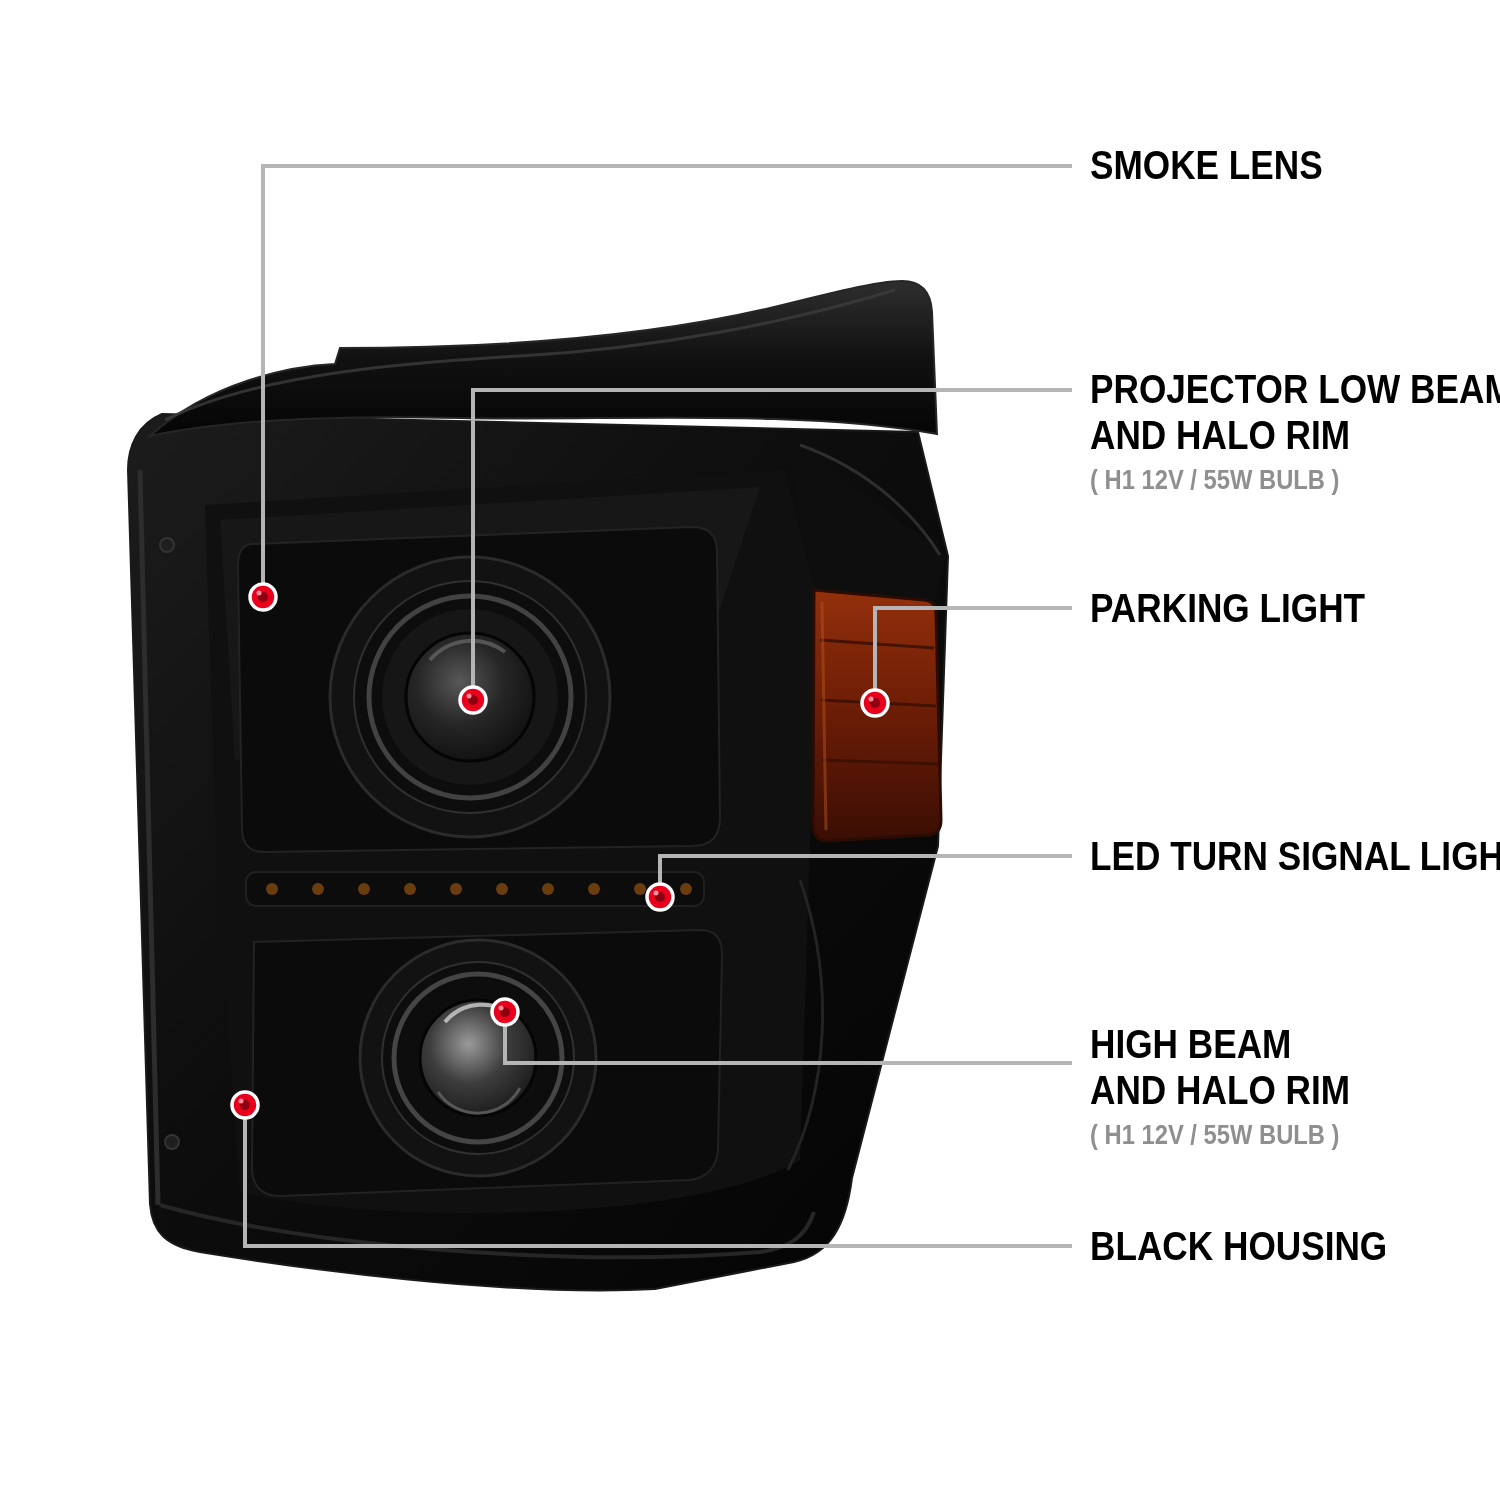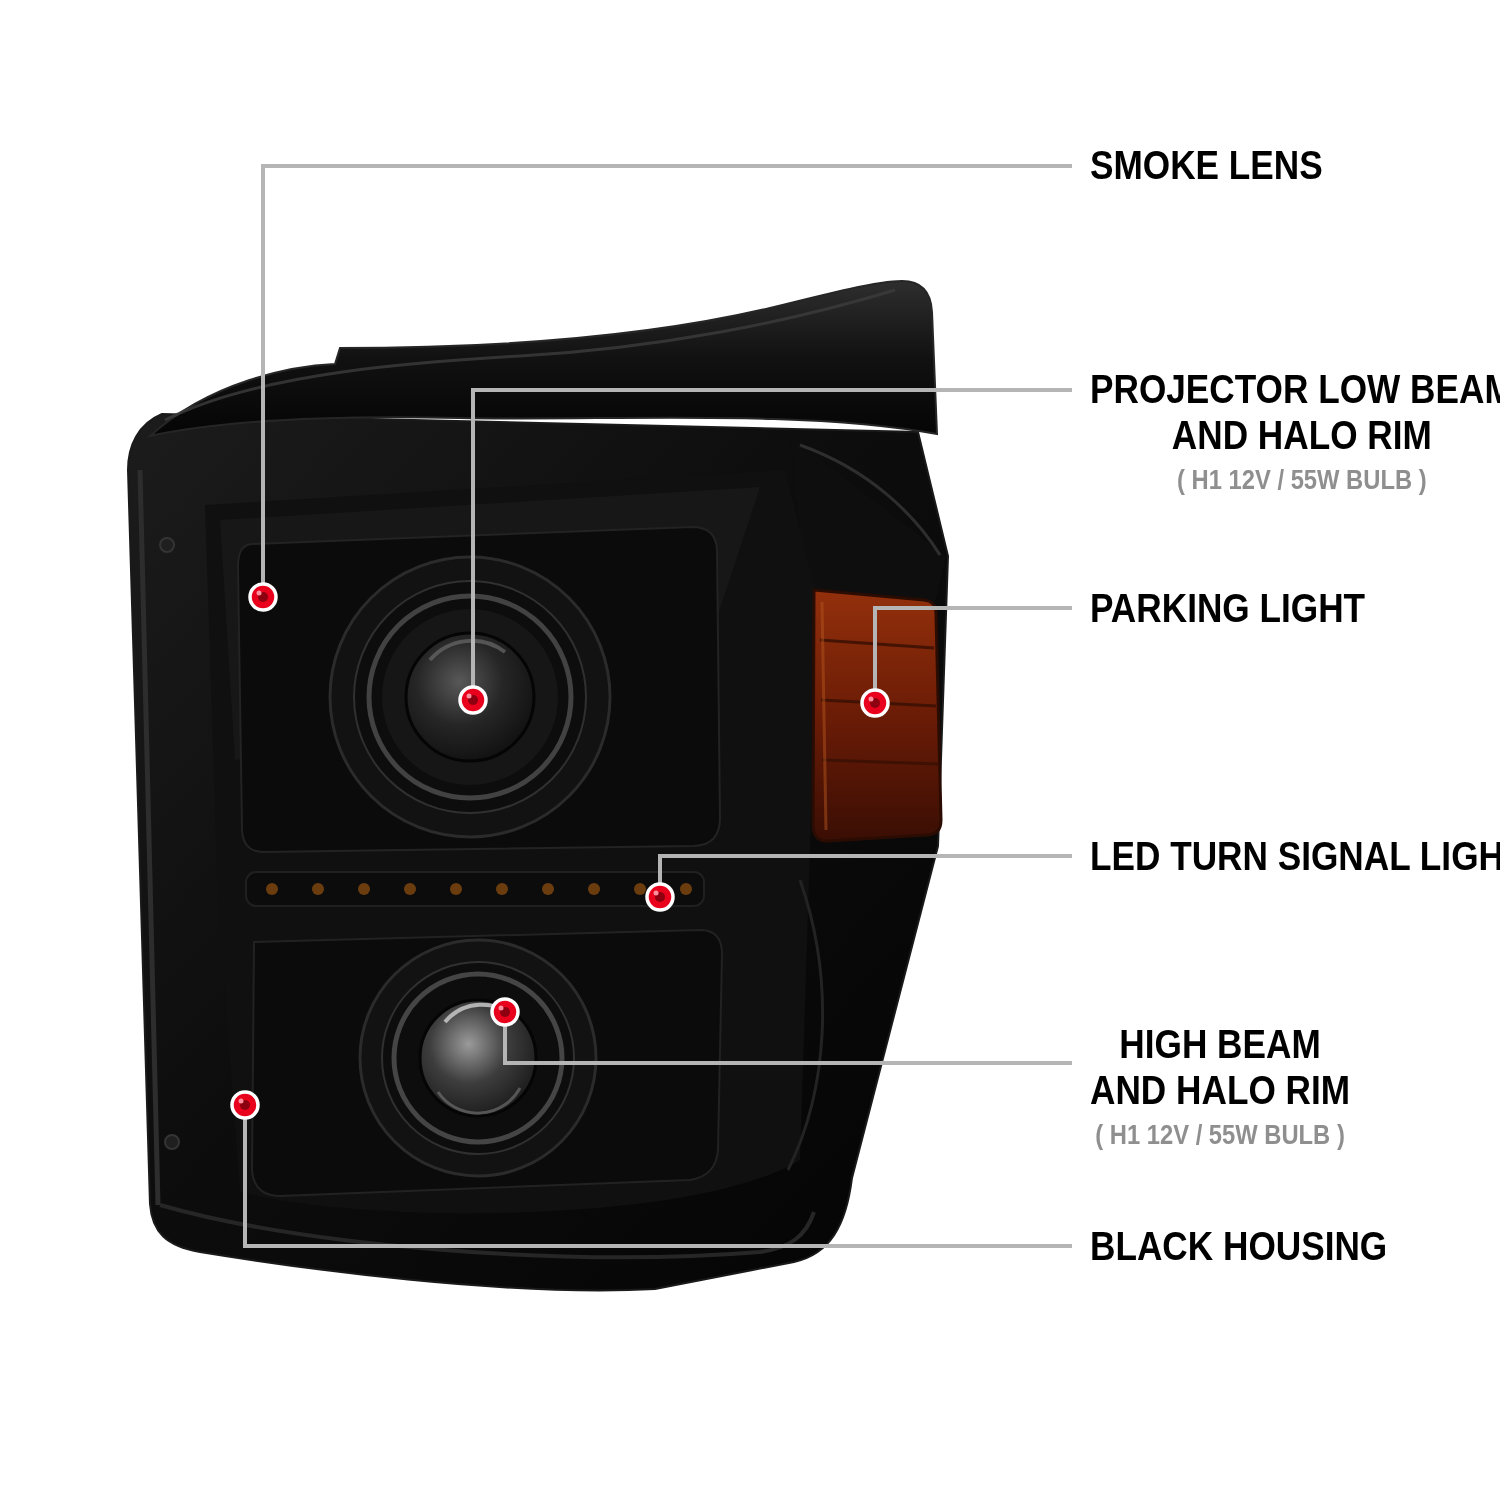--- a/index.html
+++ b/index.html
@@ -1,21 +1,21 @@
 <!DOCTYPE html>
 <html><head>
 <meta charset="utf-8">
 <style>
   * { margin:0; padding:0; box-sizing:border-box; }
   html,body { background:#ffffff; }
   body {
     width:1500px; height:1500px; position:relative; overflow:hidden;
     font-family:"Liberation Sans", sans-serif;
   }
-  .stage { position:absolute; left:0; top:0; width:1500px; height:1500px;text-align:center; }
+  .stage { position:absolute; left:0; top:0; width:1500px; height:1500px; }
   svg.art { position:absolute; left:0; top:0; }
   .callout {
     position:absolute; left:1090px; color:#000;
     transform:scaleX(0.88); transform-origin:left top;
   }
   .l1 {
     font-size:40px; font-weight:bold; line-height:46px;
     white-space:nowrap; letter-spacing:0px;
   }
   .sub {

